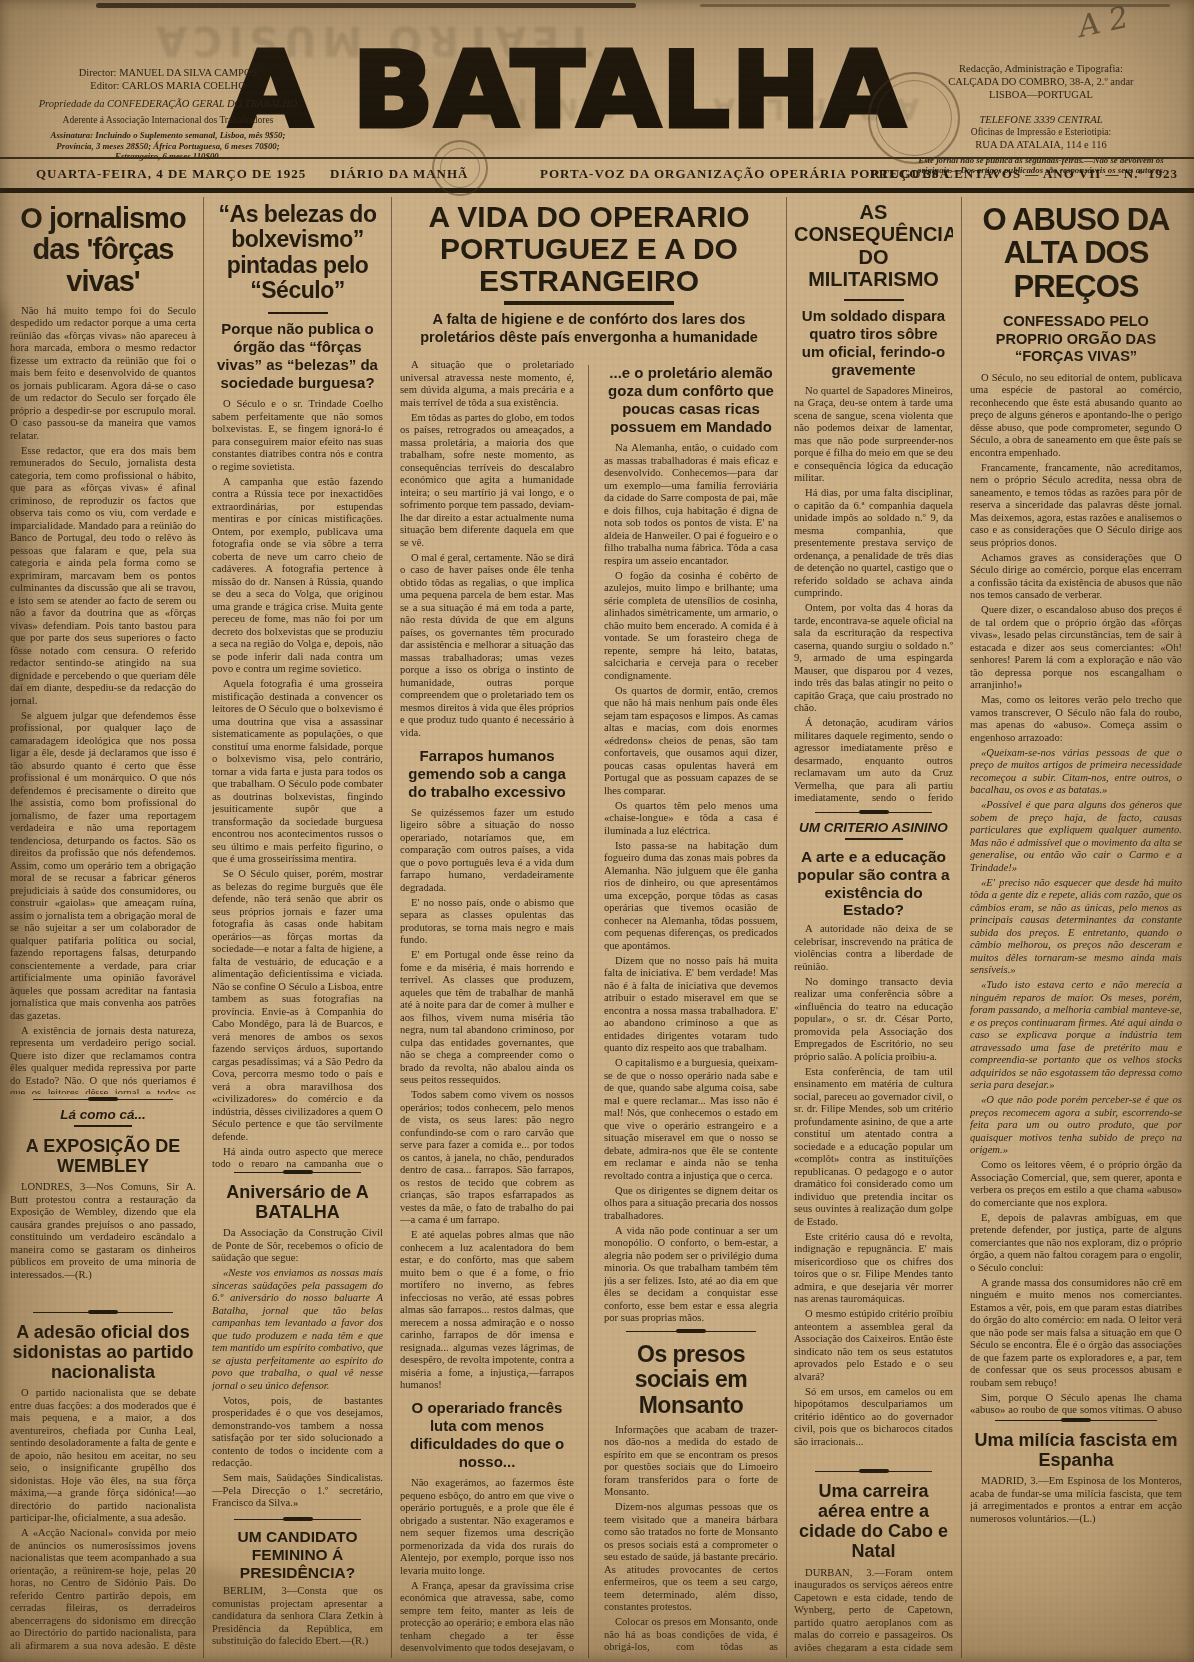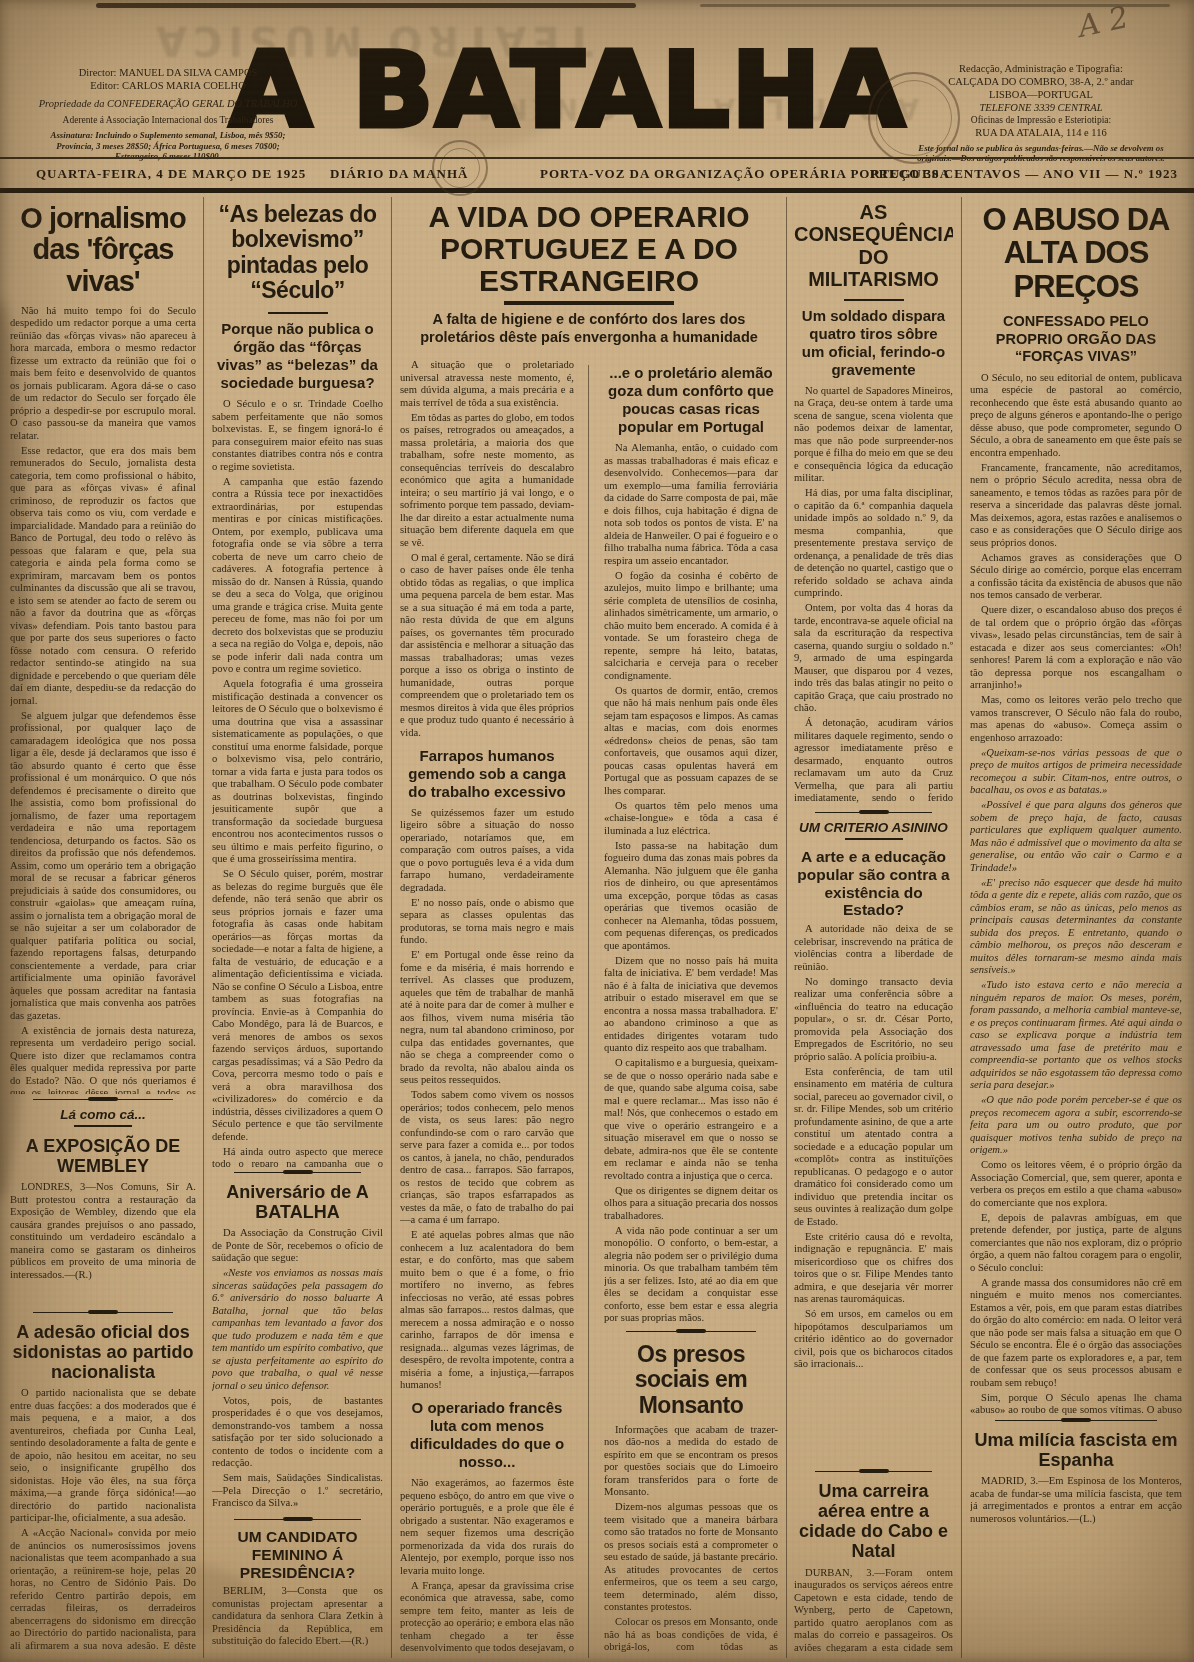--- a/index.html
+++ b/index.html
@@ -14,21 +14,21 @@
   .stain{position:absolute;border-radius:50%;pointer-events:none;z-index:2;filter:blur(6px);}
   .tornmark{position:absolute;background:rgba(25,18,8,.75);border-radius:3px;z-index:3;}
   .ghost{position:absolute;font-family:"DejaVu Sans",sans-serif;font-weight:800;
     color:rgba(40,30,15,.13);transform:rotate(180deg);filter:blur(1px);white-space:nowrap;z-index:1;}
   .pencil{position:absolute;top:4px;right:66px;font-family:"DejaVu Serif",serif;font-style:italic;
     font-size:30px;color:rgba(95,78,55,.85);transform:rotate(-12deg);z-index:5;}
   
   .mh-left{position:absolute;left:34px;top:66px;width:268px;text-align:center;z-index:6;}
   .mh-right{position:absolute;right:18px;top:62px;width:270px;text-align:center;z-index:6;}
   .mh-line{font-size:10.5px;line-height:1.25;font-weight:normal;}
-  .mh-line.it{font-style:italic;}
+  .mh-line.it{font-style:italic;margin-top:12px;}
   .mh-line.sm{font-size:8.8px;font-weight:bold;font-style:italic;line-height:1.2;margin-top:3px;}
   .mh-line.gap{margin-top:5px;}
   .logo{position:absolute;left:198px;top:36px;width:740px;text-align:center;z-index:4;
     font-family:"DejaVu Sans",sans-serif;font-weight:800;font-size:102px;line-height:1.05;
     color:#1d160c;-webkit-text-stroke:5px #1d160c;letter-spacing:2px;transform:scale(1.04,1.02);white-space:nowrap;}
   .stamp{position:absolute;border:2px solid rgba(70,52,28,.45);border-radius:50%;z-index:7;}
   .stamp::before{content:"";position:absolute;inset:6px;border:1px solid rgba(70,52,28,.4);border-radius:50%;}
   
   .dateline{position:absolute;top:157px;left:0;right:0;height:31px;border-top:2px solid #3a2f1b;z-index:6;}
   .dl{position:absolute;top:7px;font-size:13px;font-weight:bold;letter-spacing:1px;color:#241c10;white-space:nowrap;}
@@ -195,21 +195,21 @@
               <p>Todos sabem como vivem os nossos operários; todos conhecem, pelo menos de vista, os seus lares: pão negro confundindo-se com o raro carvão que serve para fazer a comida e... por todos os cantos, à janela, no chão, pendurados dentro de casa... farrapos. São farrapos, os restos de tecido que cobrem as crianças, são trapos esfarrapados as vestes da mãe, o fato de trabalho do pai—a cama é um farrapo.</p>
               <p>E até aquelas pobres almas que não conhecem a luz acalentadora do bem estar, e do confôrto, mas que sabem muito bem o que é a fome, o frio mortífero no inverno, as febres infecciosas no verão, até essas pobres almas são farrapos... restos dalmas, que merecem a nossa admiração e o nosso carinho, farrapos de dôr imensa e resignada... algumas vezes lágrimas, de desespêro, de revolta impotente, contra a miséria a fome, a injustiça,—farrapos humanos!</p>
             </div>
           <div class="midhead">O operariado francês luta com menos dificuldades do que o nosso...</div>
           <div class="body-txt">
               <p>Não exagerámos, ao fazermos êste pequeno esbôço, do antro em que vive o operário português, e a prole que êle é obrigado a sustentar. Não exageramos e nem sequer fizemos uma descrição pormenorizada da vida dos rurais do Alentejo, por exemplo, porque isso nos levaria muito longe.</p>
               <p>A França, apesar da gravíssima crise económica que atravessa, sabe, como sempre tem feito, manter as leis de protecção ao operário; e embora elas não tenham chegado a ter êsse desenvolvimento que todos desejavam, o operariado francês, com tôdas as dificuldades com que luta, pode, comtudo, viver com mais desafôgo do que o nosso. Um operário francês, por exemplo, a «mairie» de cada «arrondissement», tem uma lista das familias mais numerosas do seu bairro, e dispensa-lhes cuidados constantes.</p>
             </div>
         </div>
         <div class="sec">
-          <div class="midhead">...e o proletário alemão goza dum confôrto que poucas casas ricas popular em Portugal</div>
+          <div class="midhead">...e o proletário alemão goza dum confôrto que poucas casas ricas possuem em Mandado</div>
           <div class="body-txt">
               <p>Na Alemanha, então, o cuidado com as massas trabalhadoras é mais eficaz e desenvolvido. Conhecemos—para dar um exemplo—uma familia ferroviária da cidade do Sarre composta de pai, mãe e dois filhos, cuja habitação é digna de nota sob todos os pontos de vista. E' na aldeia de Hanweiler. O pai é fogueiro e o filho trabalha numa fábrica. Tôda a casa respira um asseio encantador.</p>
               <p>O fogão da cosinha é cobêrto de azulejos, muito limpo e brilhante; uma série completa de utensílios de cosinha, alinhados simètricamente, um armario, o chão muito bem encerado. A comida é à vontade. Se um forasteiro chega de repente, sempre há leito, batatas, salcicharia e cerveja para o receber condignamente.</p>
               <p>Os quartos de dormir, então, cremos que não há mais nenhum país onde êles sejam tam espaçosos e limpos. As camas altas e macias, com dois enormes «édredons» cheios de penas, são tam confortaveis, que ousamos aqui dizer, poucas casas opulentas haverá em Portugal que as possuam capazes de se lhes comparar.</p>
               <p>Os quartos têm pelo menos uma «chaise-longue» e tôda a casa é iluminada a luz eléctrica.</p>
               <p>Isto passa-se na habitação dum fogueiro duma das zonas mais pobres da Alemanha. Não julguem que êle ganha rios de dinheiro, ou que apresentámos uma excepção, porque tôdas as casas operárias que tivemos ocasião de conhecer na Alemanha, tôdas possuem, com pequenas diferenças, os predicados que apontámos.</p>
             </div>
           <div class="body-txt">
               <p>Dizem que no nosso país há muita falta de iniciativa. E' bem verdade! Mas não é à falta de iniciativa que devemos atribuir o estado miseravel em que se encontra a nossa massa trabalhadora. E' ao abandono criminoso a que as entidades dirigentes votaram tudo quanto diz respeito aos que trabalham.</p>
               <p>O capitalismo e a burguesia, queixam-se de que o nosso operário nada sabe e de que, quando sabe alguma coisa, sabe mal e quere reclamar... Mas isso não é mal! Nós, que conhecemos o estado em que vive o operário estrangeiro e a situação miseravel em que o nosso se debate, admira-nos que êle se contente em reclamar e ainda não se tenha revoltado contra a injustiça que o cerca.</p>
@@ -241,20 +241,21 @@
       </article>
       <div class="sep"></div>
       <article class="sec" style="height:648px;">
         <div class="kicker">UM CRITERIO ASININO</div>
         <h2 class="h hs">A arte e a educação popular são contra a existência do Estado?</h2>
         <div class="body-txt">
             <p>A autoridade não deixa de se celebrisar, inscrevendo na prática de violências contra a liberdade de reünião.</p>
             <p>No domingo transacto devia realizar uma conferência sôbre a «influência do teatro na educação popular», o sr. dr. César Porto, promovida pela Associação dos Empregados de Escritório, no seu próprio salão. A polícia proïbiu-a.</p>
             <p>Esta conferência, de tam util ensinamento em matéria de cultura social, pareceu ao governador civil, o sr. dr. Filipe Mendes, sob um critério profundamente asinino, de que a arte constituí um atentado contra a sociedade e a educação popular um «complôt» contra as instituïções republicanas. O pedagogo e o autor dramático foi considerado como um individuo que pretendia incitar os seus ouvintes à realização dum golpe de Estado.</p>
             <p>Este critério causa dó e revolta, indignação e repugnância. E' mais misericordioso que os chifres dos toiros que o sr. Filipe Mendes tanto admira, e que desejaria vêr morrer nas arenas tauromáquicas.</p>
+            <p>O mesmo estúpido critério proïbiu anteontem a assemblea geral da Associação dos Caixeiros. Então êste sindicato não tem os seus estatutos aprovados pelo Estado e o seu alvará?</p>
             <p>Só em ursos, em camelos ou em hipopótamos desculpariamos um critério idêntico ao do governador civil, pois que os bicharocos citados são irracionais...</p>
           </div>
       </article>
       <div class="sep"></div>
       <article class="sec" style="height:175px;">
         <h2 class="h hm">Uma carreira aérea entre a cidade do Cabo e Natal</h2>
         <div class="body-txt">
             <p>DURBAN, 3.—Foram ontem inaugurados os serviços aéreos entre Capetown e esta cidade, tendo de Wynberg, perto de Capetown, partido quatro aeroplanos com as malas do correio e passageiros. Os aviões chegaram a esta cidade sem novidade, tendo feito o trajecto de 900 milhas em duas horas e quarenta minutos.—(R.)</p>
           </div>
       </article>

